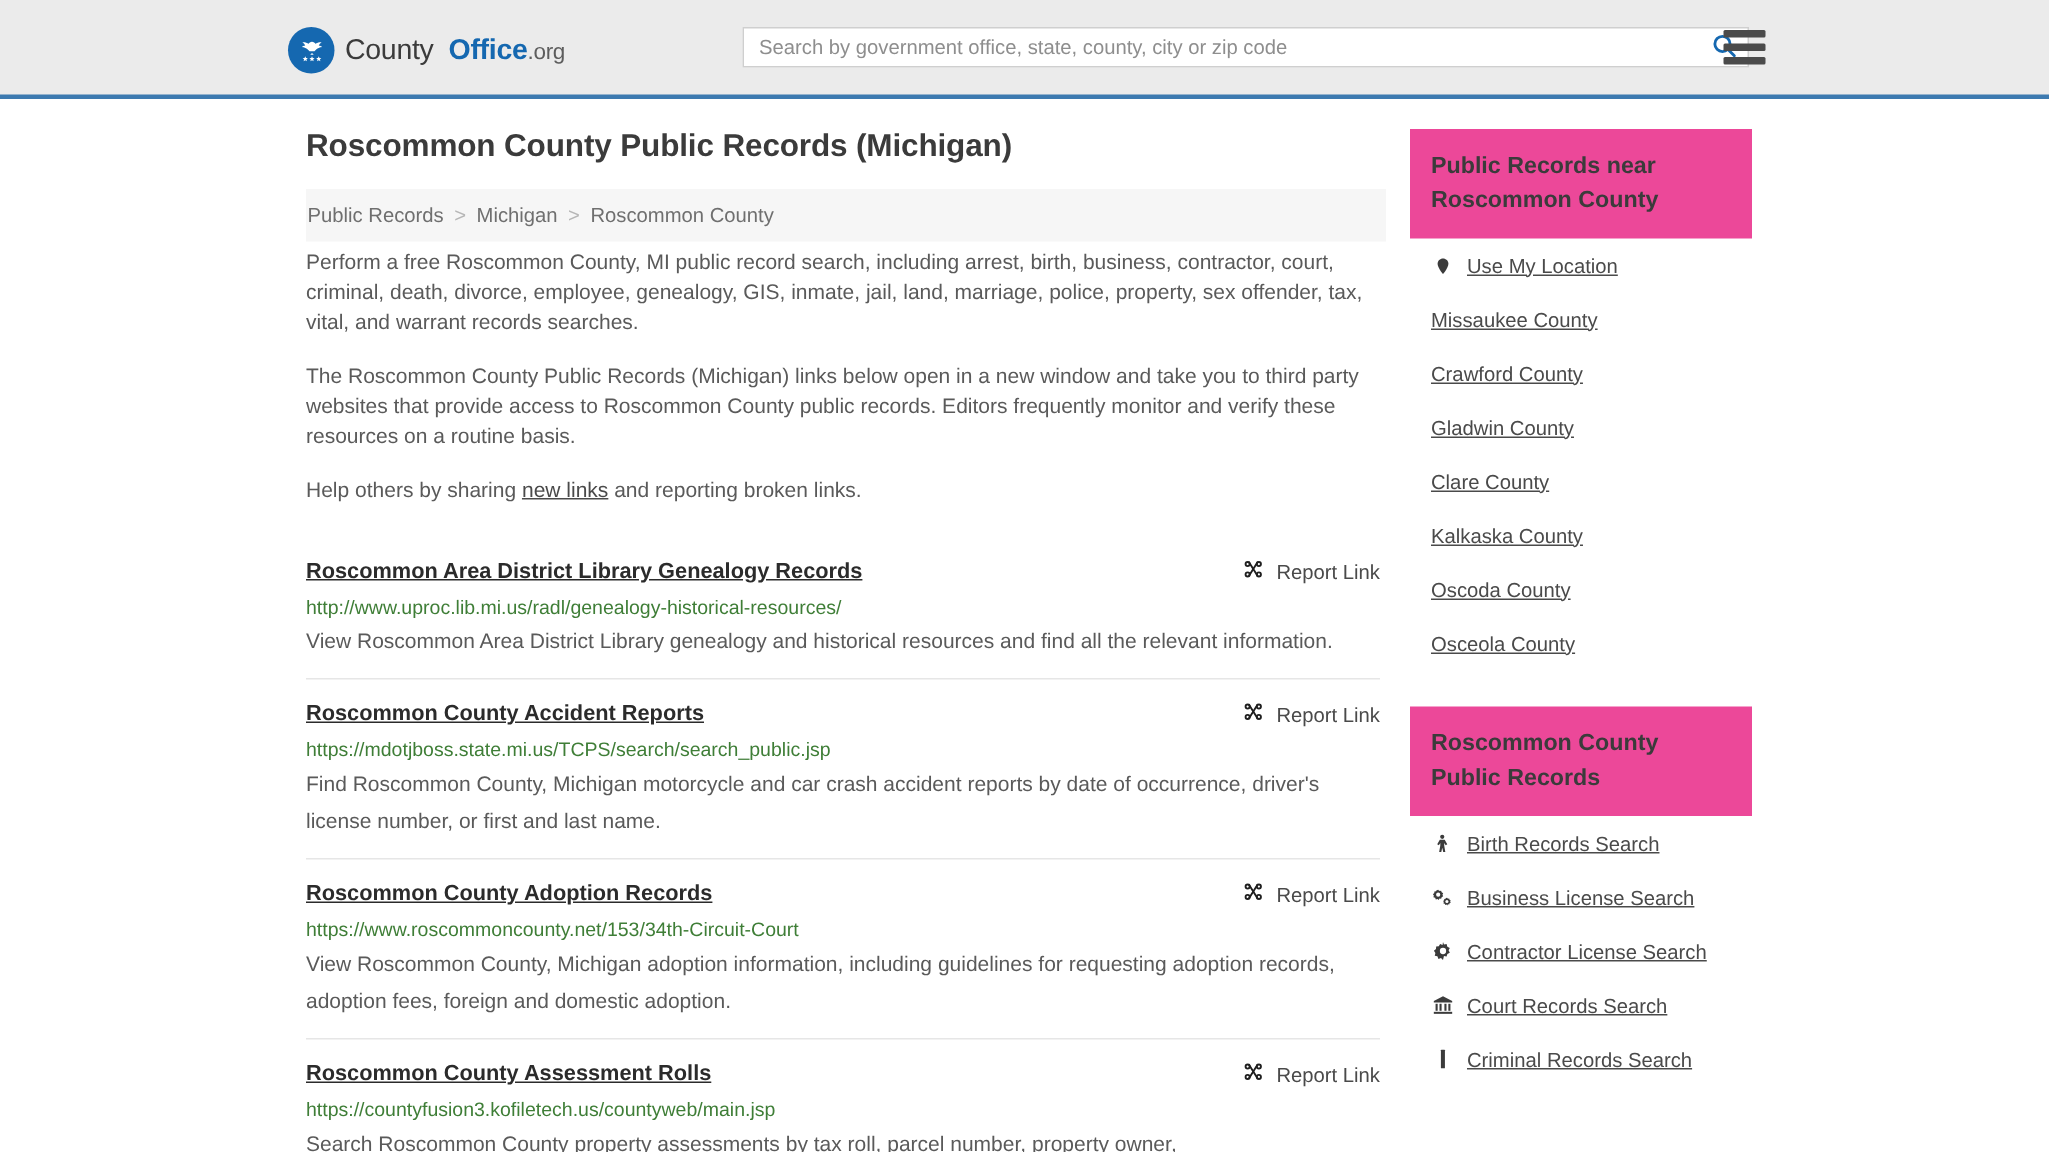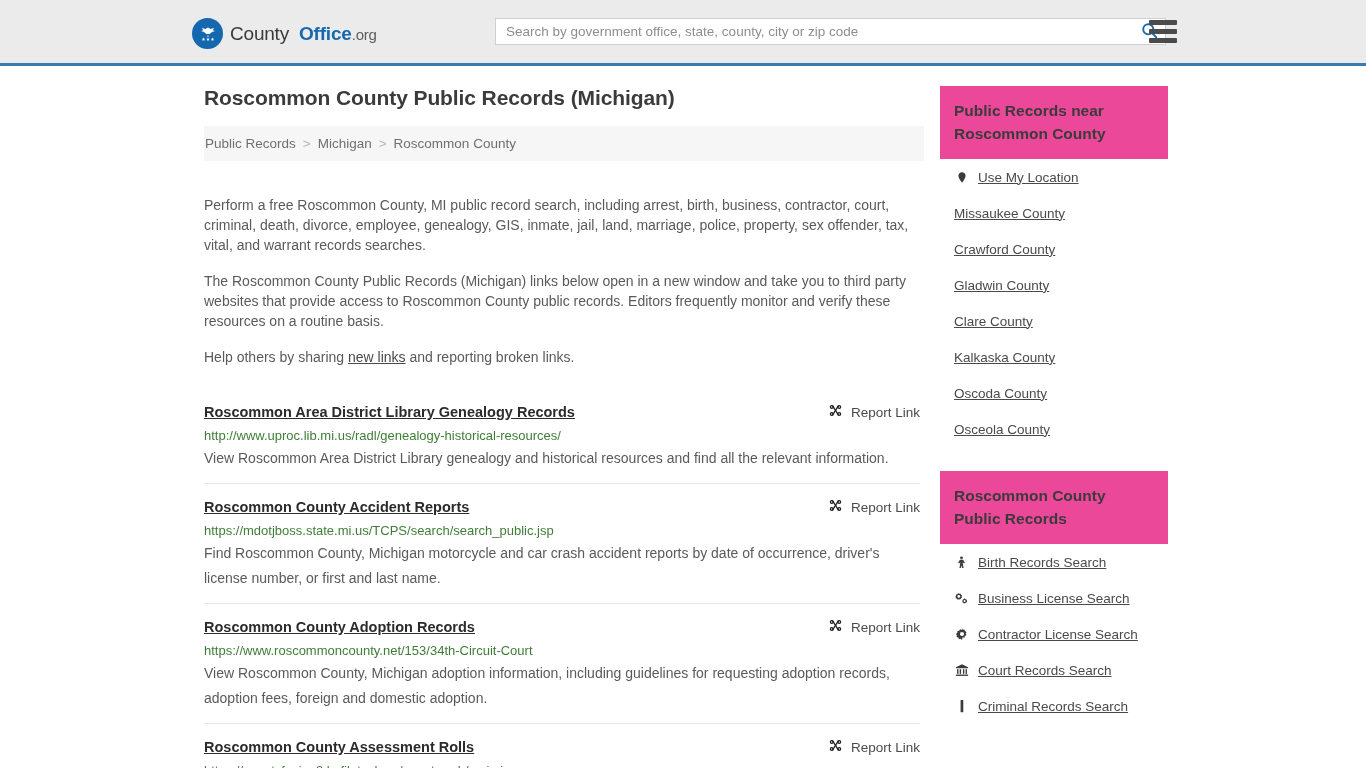--- a/index.html
+++ b/index.html
@@ -135,21 +135,21 @@
     margin: 0 7px;
   }
   .breadcrumb .current { color: #6f6f6f; }
 
   .intro p {
     font-size: 14px;
     line-height: 20px;
     color: #5a5a5a;
     margin: 16px 0 0 0;
   }
-  .intro p:first-child { margin-top: 34px; }
+  .intro p:first-child { margin-top: 3px; }
   .intro a {
     color: #4a4a4a;
     text-decoration: underline;
   }
 
   
   .results { margin-top: 22px; }
   .result {
     border-top: 1px solid #e6e6e6;
     padding: 14px 0 12px 0;

